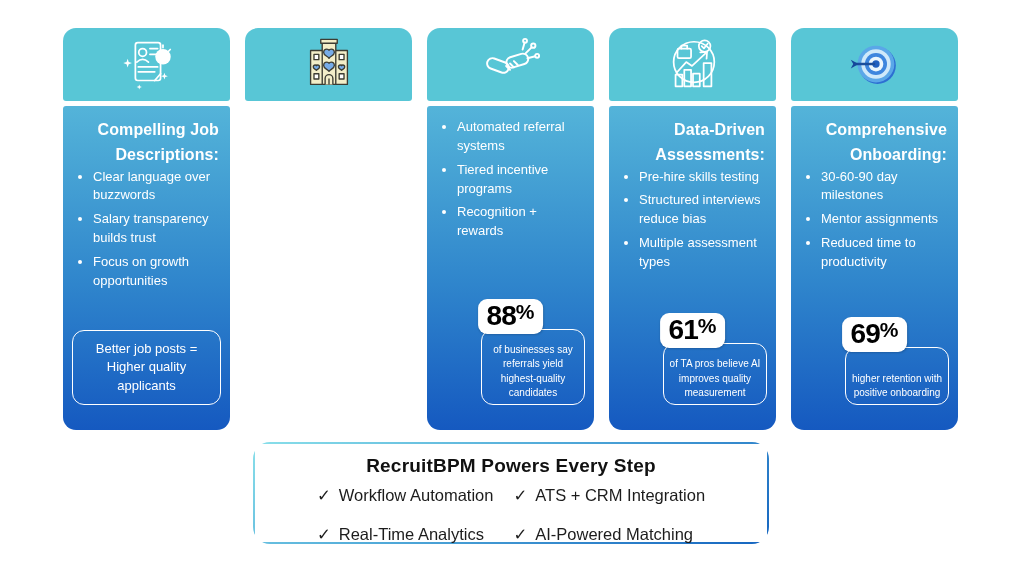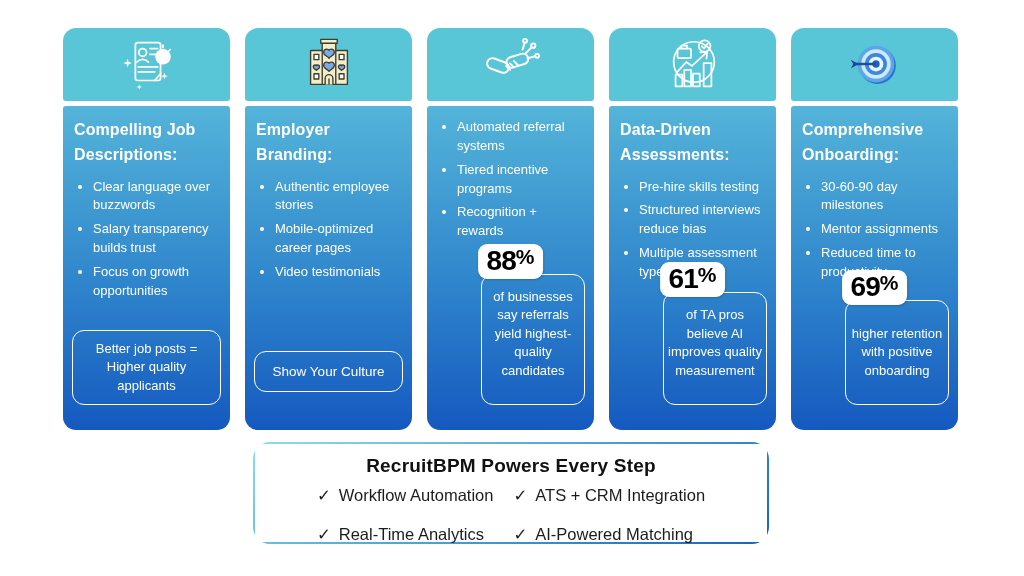--- a/index.html
+++ b/index.html
@@ -3,29 +3,29 @@
 <meta charset="utf-8">
 <style>
   * { margin:0; padding:0; box-sizing:border-box; }
   html,body { width:1024px; height:576px; background:#ffffff; font-family:"Liberation Sans", sans-serif; overflow:hidden; }
   .stage { position:relative; width:1024px; height:576px; background:#fff; }
 
   .cards { position:absolute; left:63px; top:28px; width:896px; height:402px; display:flex; gap:15px; }
   .card { position:relative; width:167px; display:flex; flex-direction:column; }
   .card-header { height:73px; background:#58C6D6; border-radius:13px 13px 3px 3px; display:flex; align-items:center; justify-content:center; }
   .card-body { position:relative; flex:1; margin-top:5px; background:linear-gradient(180deg,#54B4D9 0%, #2F85CC 55%, #1559C0 100%); border-radius:3px 3px 13px 13px; padding:12px 11px 14px; color:#fff; }
-  .card-title { font-size:16px; font-weight:bold; text-align:left; line-height:1.55; margin-bottom:10px; letter-spacing:.1px; }
+  .card-title { font-size:16px; font-weight:bold; text-align:right; line-height:1.55; margin-bottom:0; letter-spacing:.1px; }
   .card ul { list-style:disc; padding-left:19px; }
   .card li { font-size:13px; line-height:1.45; margin-bottom:5px; }
 
   .callout-wrap { position:absolute; left:9px; right:9px; bottom:25px; }
   .callout { border:1.5px solid #ffffff; border-radius:12px; padding:9px 5px; font-size:13px; line-height:1.42; text-align:center; color:#fff; }
   .callout-wrap.raised { bottom:38px; }
   .callout.single { padding:10px 4px; font-size:13.5px; }
-  .stat-callout { padding:13px 4px 24px; font-size:13px;margin-left:45px; }
+  .stat-callout { padding:13px 4px 4px; font-size:10px;margin-left:45px; }
   .stat-callout.tall-pad { padding-top:24px; }
   .stat-badge { position:absolute; top:-30px; left:50%; transform:translateX(-50%); background:#ffffff; border-radius:9px; padding:1px 9px 2px; color:#000; font-weight:900; font-size:28px; letter-spacing:-1px; white-space:nowrap; box-shadow:0 1px 2px rgba(0,0,0,.18); z-index:2; }
   .stat-badge .pct { font-size:21px; vertical-align:6px; letter-spacing:0; }
 
   .footer-box { position:absolute; left:253px; top:442px; width:516px; height:102px; border-radius:17px; background:linear-gradient(150deg,#8AE0EA 0%, #4FA8D8 45%, #1565C0 100%); padding:2px; }
   .footer-inner { width:100%; height:100%; background:#fff; border-radius:2px; display:flex; flex-direction:column; align-items:center; padding-top:11px; }
   .footer-title { font-size:19px; font-weight:bold; color:#111; letter-spacing:.2px; }
   .footer-grid { margin-top:9px; display:grid; grid-template-columns:auto auto; column-gap:48px; row-gap:3px;gap:20px; }
   .f-item { font-size:16.5px; color:#1c1c1c; white-space:nowrap; }
   .f-item .check { margin-right:8px; }
@@ -88,31 +88,20 @@
               <path d="M32 25 c-2-2.6 -5.5-2.8 -5.5-6 c0-2 1.5-3.4 3.3-3.4 c1.1 0 1.9 .5 2.2 1.2 c.3-.7 1.1-1.2 2.2-1.2 c1.8 0 3.3 1.4 3.3 3.4 c0 3.2-3.5 3.4-5.5 6 Z" fill="#77ACE8"></path>
               <path d="M32 38.5 c-2-2.6 -5.5-2.8 -5.5-6 c0-2 1.5-3.4 3.3-3.4 c1.1 0 1.9 .5 2.2 1.2 c.3-.7 1.1-1.2 2.2-1.2 c1.8 0 3.3 1.4 3.3 3.4 c0 3.2-3.5 3.4-5.5 6 Z" fill="#77ACE8"></path>
               <path d="M19 37.5 c-1.2-1.5 -3.2-1.6 -3.2-3.5 c0-1.2 .9-2 1.9-2 c.6 0 1.1 .3 1.3 .7 c.2-.4 .7-.7 1.3-.7 c1 0 1.9 .8 1.9 2 c0 1.9-2 2-3.2 3.5 Z" fill="#77ACE8"></path>
               <path d="M45 37.5 c-1.2-1.5 -3.2-1.6 -3.2-3.5 c0-1.2 .9-2 1.9-2 c.6 0 1.1 .3 1.3 .7 c.2-.4 .7-.7 1.3-.7 c1 0 1.9 .8 1.9 2 c0 1.9-2 2-3.2 3.5 Z" fill="#77ACE8"></path>
               <path d="M28 52 v-6 a4 4 0 0 1 8 0 v6" fill="#F3EEC8"></path>
               <line x1="32" y1="46" x2="32" y2="52"></line>
             </g>
           </svg>
         </span>
       </div>
-      <div class="card-body">
-        <div class="card-title">Employer Branding:</div>
-        <ul>
-          <li>Authentic employee stories</li>
-          <li>Mobile-optimized career pages</li>
-          <li>Video testimonials</li>
-        </ul>
-        <div class="callout-wrap raised">
-          <div class="callout single">Show Your Culture</div>
-        </div>
-      </div>
     </div>
 
     <div class="card">
       <div class="card-header">
         <span>
           <svg width="62" height="62" viewBox="0 0 64 64" fill="none" stroke="#ffffff" stroke-width="2" stroke-linecap="round" stroke-linejoin="round">
             <rect x="7" y="27" width="23" height="11" rx="5.5" transform="rotate(20 18.5 32.5)"></rect>
             <rect x="27" y="22" width="23" height="11" rx="5.5" transform="rotate(-17 38.5 27.5)"></rect>
             <line x1="27" y1="33" x2="31" y2="37"></line>
             <line x1="31" y1="30.5" x2="35" y2="34.5"></line>

